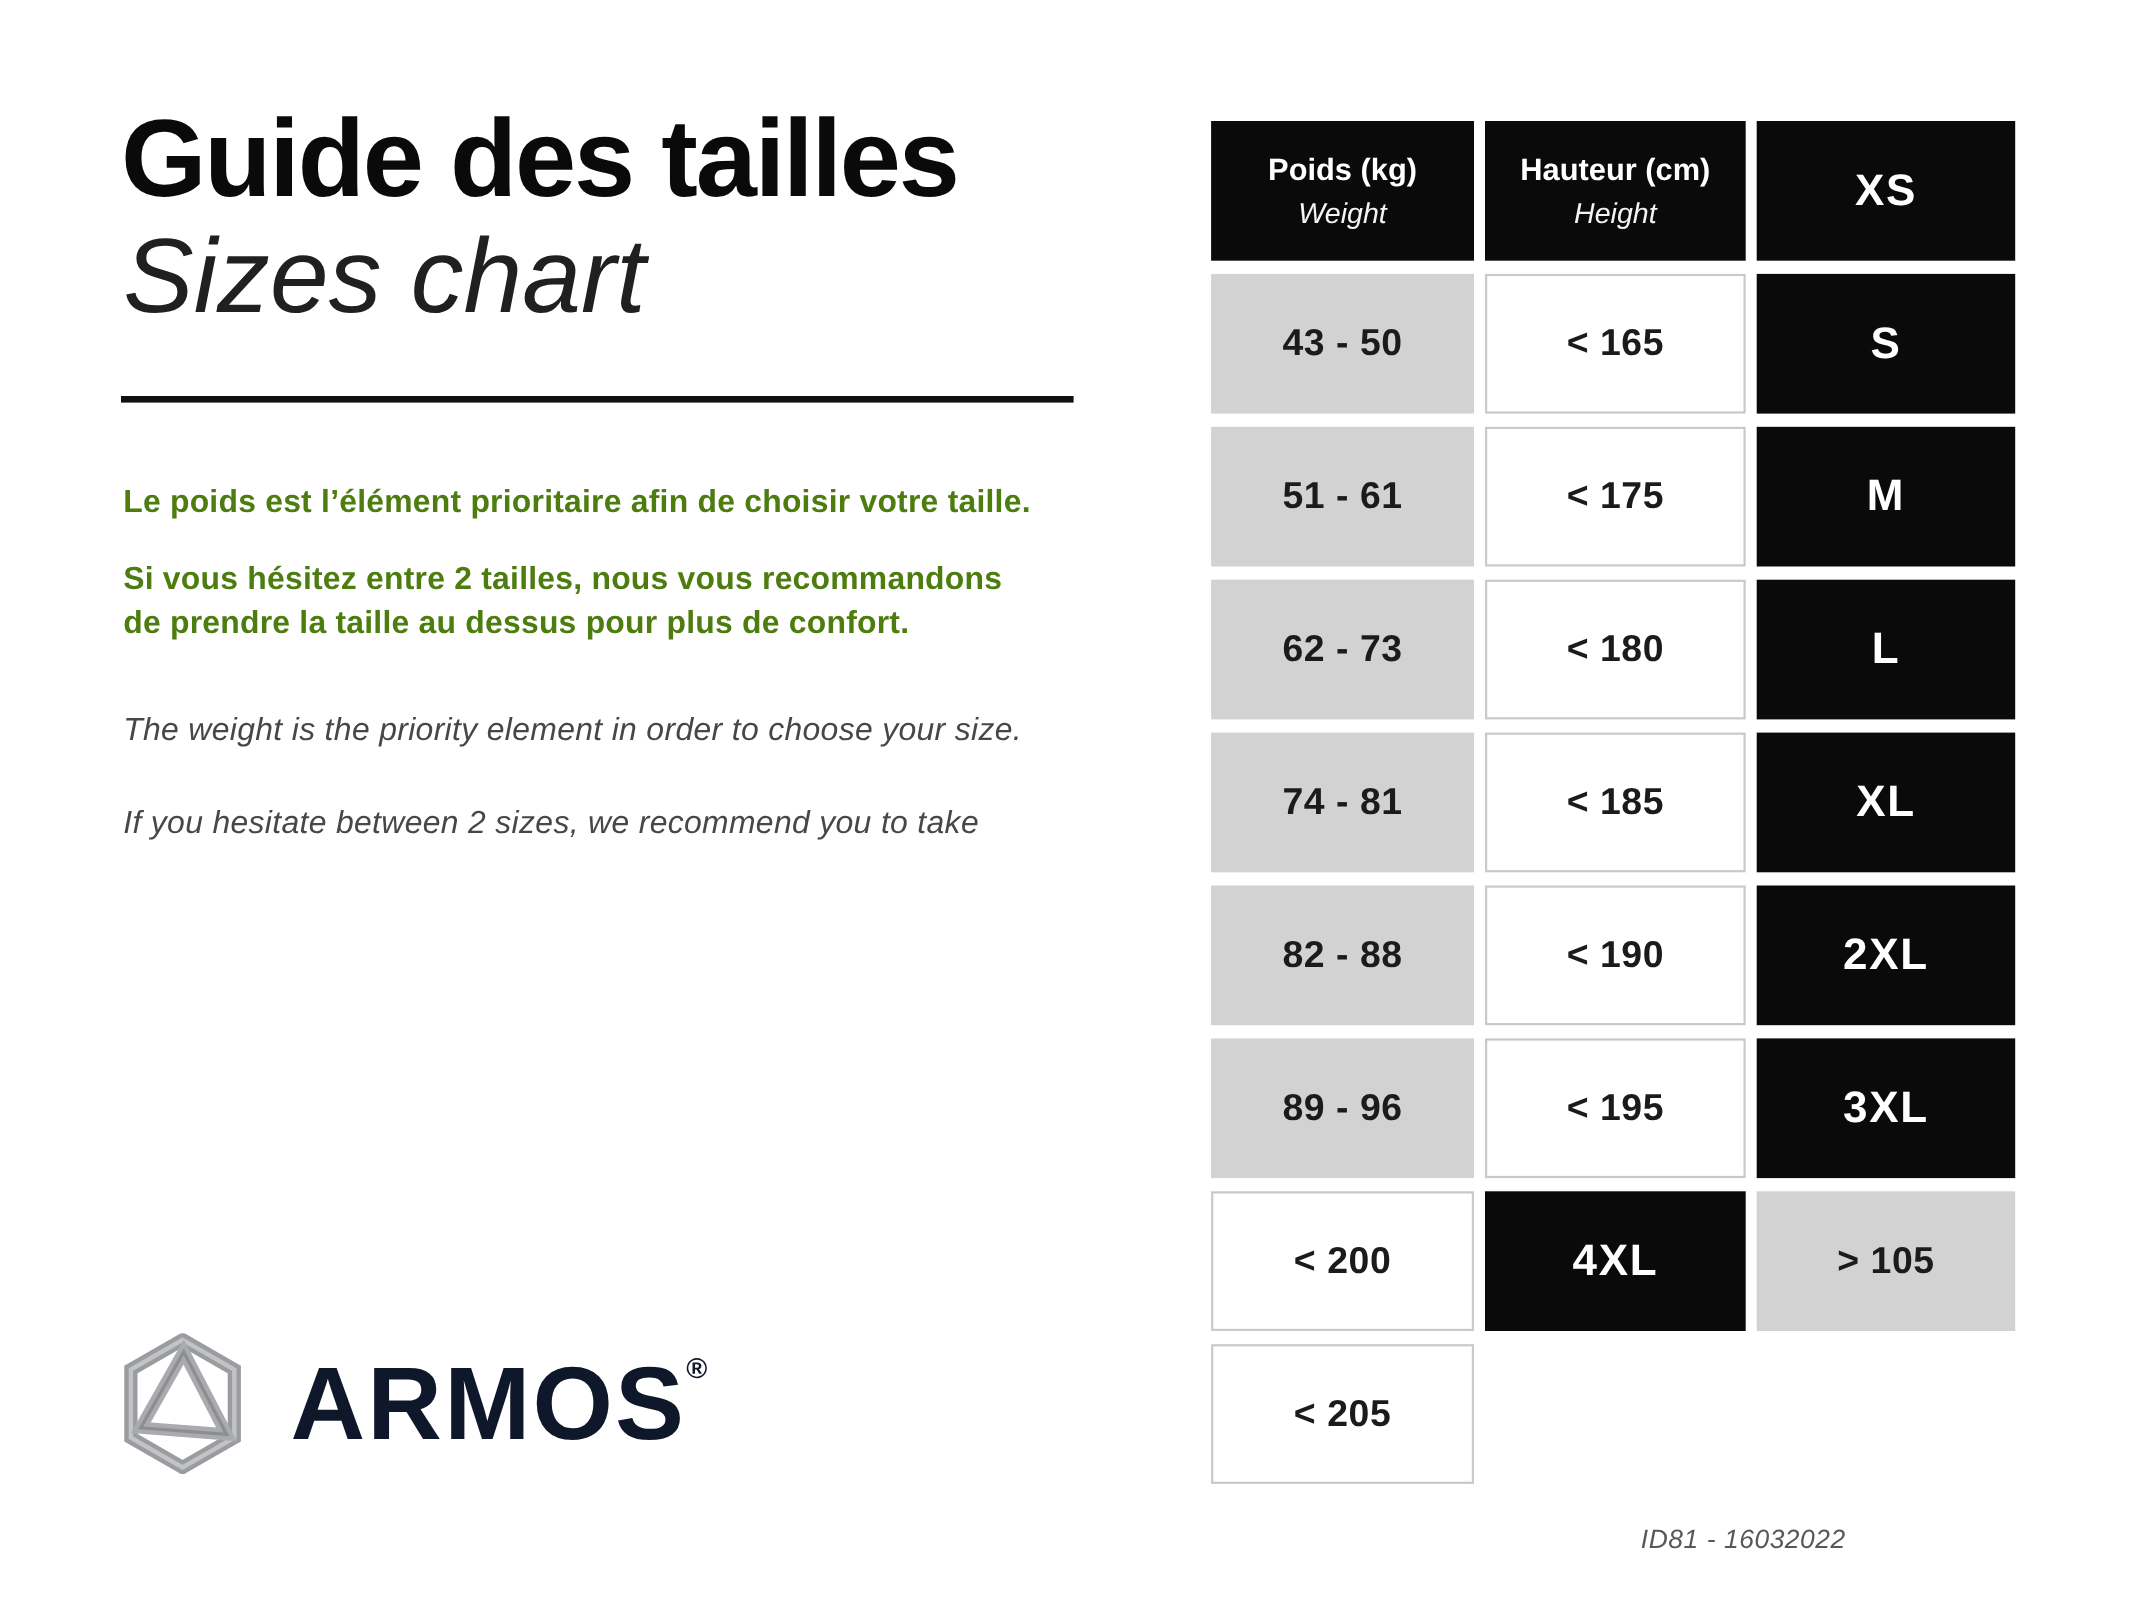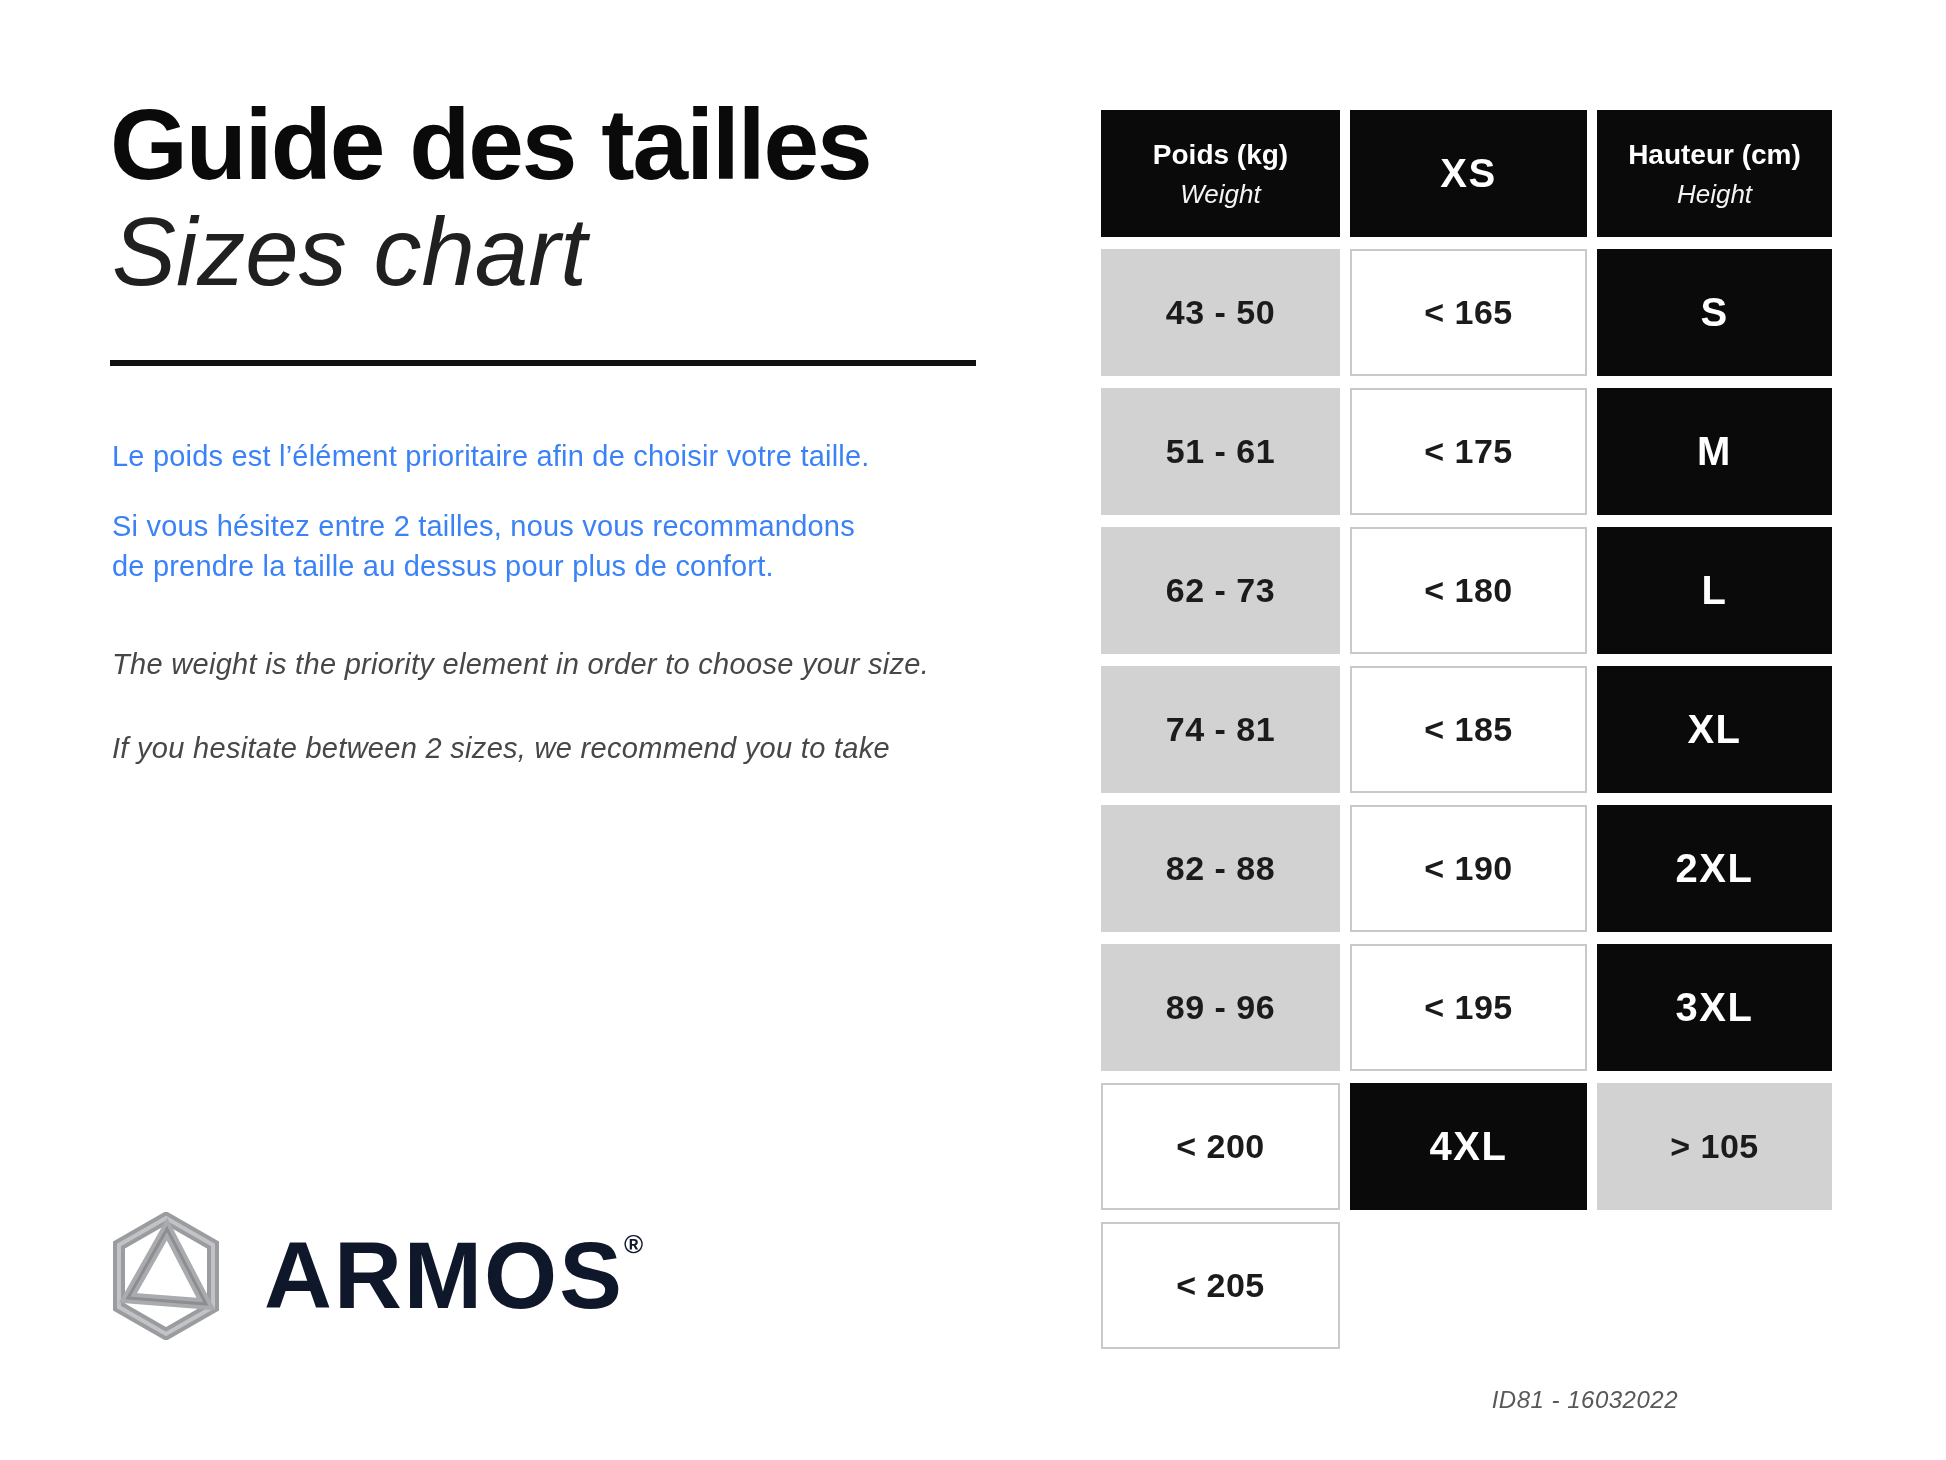--- a/index.html
+++ b/index.html
@@ -20,21 +20,21 @@
     position:absolute;left:112px;top:202px;margin:0;
     font-size:96px;font-weight:300;font-style:italic;
     color:#202020;line-height:1.05;white-space:nowrap;
   }
   .divider{
     position:absolute;left:110px;top:360px;
     width:866px;height:6px;background:#111111;
   }
   .p-fr{
     position:absolute;left:112px;margin:0;
-    font-size:29px;font-weight:400;color:#3b82f6;
+    font-size:29px;font-weight:700;color:#4d7c0f;
     line-height:40px;white-space:nowrap;letter-spacing:0.2px;
   }
   .p-fr-1{top:436px;}
   .p-fr-2{top:506px;}
   .p-en{
     position:absolute;left:112px;margin:0;
     font-size:29px;font-weight:400;font-style:italic;color:#474747;
     line-height:41px;white-space:nowrap;letter-spacing:0.3px;
   }
   .p-en-1{top:644px;}
@@ -115,26 +115,26 @@
     </span>
     <div class="wordmark"><span>ARMOS</span><sup>®</sup></div>
   </div>
 
   <div class="size-table">
 
     <div class="cell th">
       <div class="th-fr">Poids (kg)</div>
       <div class="th-en">Weight</div>
     </div>
-    <div class="cell td-size">XS</div>
-
     <div class="cell th">
       <div class="th-fr">Hauteur (cm)</div>
       <div class="th-en">Height</div>
     </div>
+
+    <div class="cell td-size">XS</div>
     <div class="cell td-weight">43 - 50</div>
     <div class="cell td-height">&lt; 165</div>
 
     <div class="cell td-size">S</div>
     <div class="cell td-weight">51 - 61</div>
     <div class="cell td-height">&lt; 175</div>
 
     <div class="cell td-size">M</div>
     <div class="cell td-weight">62 - 73</div>
     <div class="cell td-height">&lt; 180</div>

